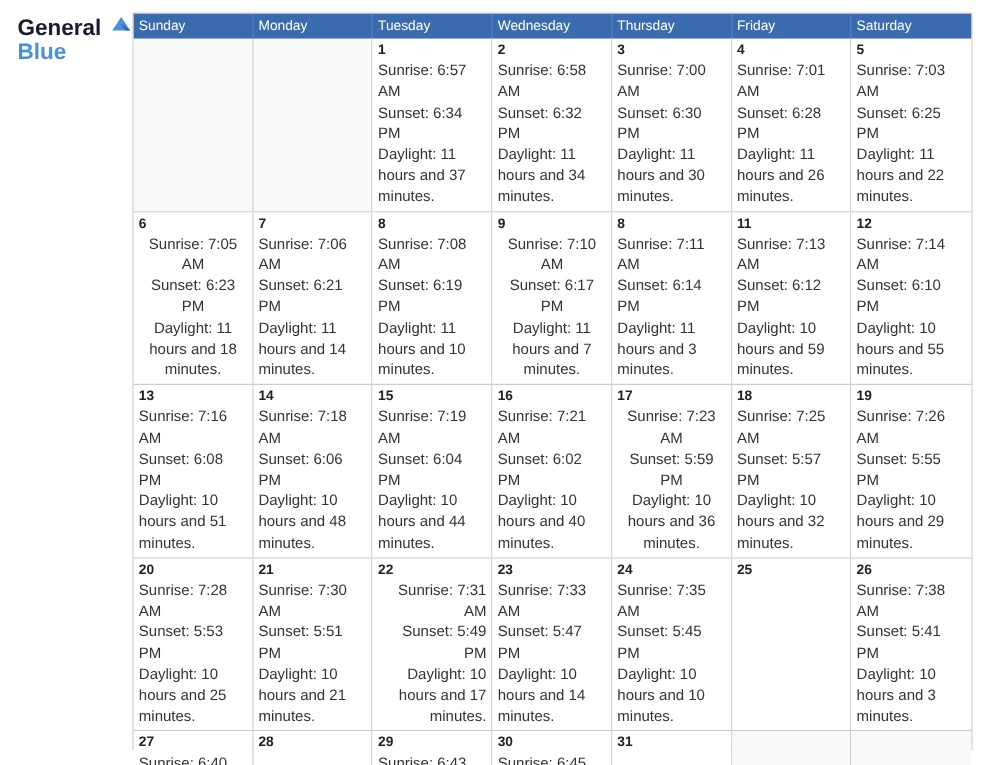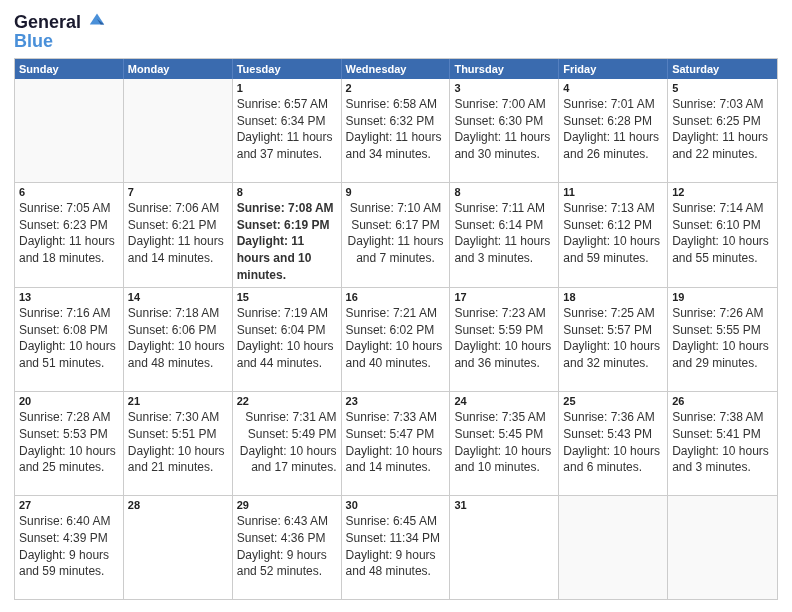--- a/index.html
+++ b/index.html
@@ -8,21 +8,21 @@
       background: #fff;
       width: 792px;
       height: 612px;
       overflow: hidden;
     }
     .page {
       width: 792px;
       height: 610px;
       padding: 10px 14px 10px 14px;
       display: flex;
-      flex-direction: column;
+      flex-direction: row;
     }
     .header {
       display: flex;
       justify-content: space-between;
       align-items: flex-start;
       margin-bottom: 6px;
     }
     .logo {
       display: flex;
       align-items: center;
@@ -58,21 +58,21 @@
       border: 1px solid #ccc;
     }
     .cal-header-row {
       display: grid;
       grid-template-columns: repeat(7, 1fr);
       background: #3a6baf;
     }
     .cal-header-cell {
       color: #fff;
       font-size: 11px;
-      font-weight: bold;
+      font-weight: normal;
       padding: 4px 4px;
       text-align: left;
       border-right: 1px solid #5580c0;
     }
     .cal-header-cell:last-child { border-right: none; }
     .cal-body {
       display: flex;
       flex-direction: column;
       flex: 1;
     }
@@ -171,33 +171,33 @@
           <div class="cal-cell">
             <span class="day-num">5</span>
             <div class="cell-text" style="white-space: pre-line;">Sunrise: 7:03 AM
 Sunset: 6:25 PM
 Daylight: 11 hours and 22 minutes.</div>
           </div>
         </div>
         <div class="cal-week">
           <div class="cal-cell">
             <span class="day-num">6</span>
-            <div class="cell-text" style="white-space: pre-line;">Sunrise: 7:05 AM
+            <div class="cell-text" style="white-space: pre-line; text-align: center;">Sunrise: 7:05 AM
 Sunset: 6:23 PM
 Daylight: 11 hours and 18 minutes.</div>
           </div>
           <div class="cal-cell">
             <span class="day-num">7</span>
             <div class="cell-text" style="white-space: pre-line;">Sunrise: 7:06 AM
 Sunset: 6:21 PM
 Daylight: 11 hours and 14 minutes.</div>
           </div>
           <div class="cal-cell">
             <span class="day-num">8</span>
-            <div class="cell-text" style="white-space: pre-line; font-weight: bold;">Sunrise: 7:08 AM
+            <div class="cell-text" style="white-space: pre-line;">Sunrise: 7:08 AM
 Sunset: 6:19 PM
 Daylight: 11 hours and 10 minutes.</div>
           </div>
           <div class="cal-cell">
             <span class="day-num">9</span>
             <div class="cell-text" style="white-space: pre-line; text-align: center;">Sunrise: 7:10 AM
 Sunset: 6:17 PM
 Daylight: 11 hours and 7 minutes.</div>
           </div>
           <div class="cal-cell">
@@ -239,21 +239,21 @@
 Daylight: 10 hours and 44 minutes.</div>
           </div>
           <div class="cal-cell">
             <span class="day-num">16</span>
             <div class="cell-text" style="white-space: pre-line;">Sunrise: 7:21 AM
 Sunset: 6:02 PM
 Daylight: 10 hours and 40 minutes.</div>
           </div>
           <div class="cal-cell">
             <span class="day-num">17</span>
-            <div class="cell-text" style="white-space: pre-line;">Sunrise: 7:23 AM
+            <div class="cell-text" style="white-space: pre-line; text-align: center;">Sunrise: 7:23 AM
 Sunset: 5:59 PM
 Daylight: 10 hours and 36 minutes.</div>
           </div>
           <div class="cal-cell">
             <span class="day-num">18</span>
             <div class="cell-text" style="white-space: pre-line;">Sunrise: 7:25 AM
 Sunset: 5:57 PM
 Daylight: 10 hours and 32 minutes.</div>
           </div>
           <div class="cal-cell">
@@ -289,23 +289,20 @@
 Daylight: 10 hours and 14 minutes.</div>
           </div>
           <div class="cal-cell">
             <span class="day-num">24</span>
             <div class="cell-text" style="white-space: pre-line;">Sunrise: 7:35 AM
 Sunset: 5:45 PM
 Daylight: 10 hours and 10 minutes.</div>
           </div>
           <div class="cal-cell">
             <span class="day-num">25</span>
-            <div class="cell-text" style="white-space: pre-line;">Sunrise: 7:36 AM
-Sunset: 5:43 PM
-Daylight: 10 hours and 6 minutes.</div>
           </div>
           <div class="cal-cell">
             <span class="day-num">26</span>
             <div class="cell-text" style="white-space: pre-line;">Sunrise: 7:38 AM
 Sunset: 5:41 PM
 Daylight: 10 hours and 3 minutes.</div>
           </div>
         </div>
         <div class="cal-week">
           <div class="cal-cell">

